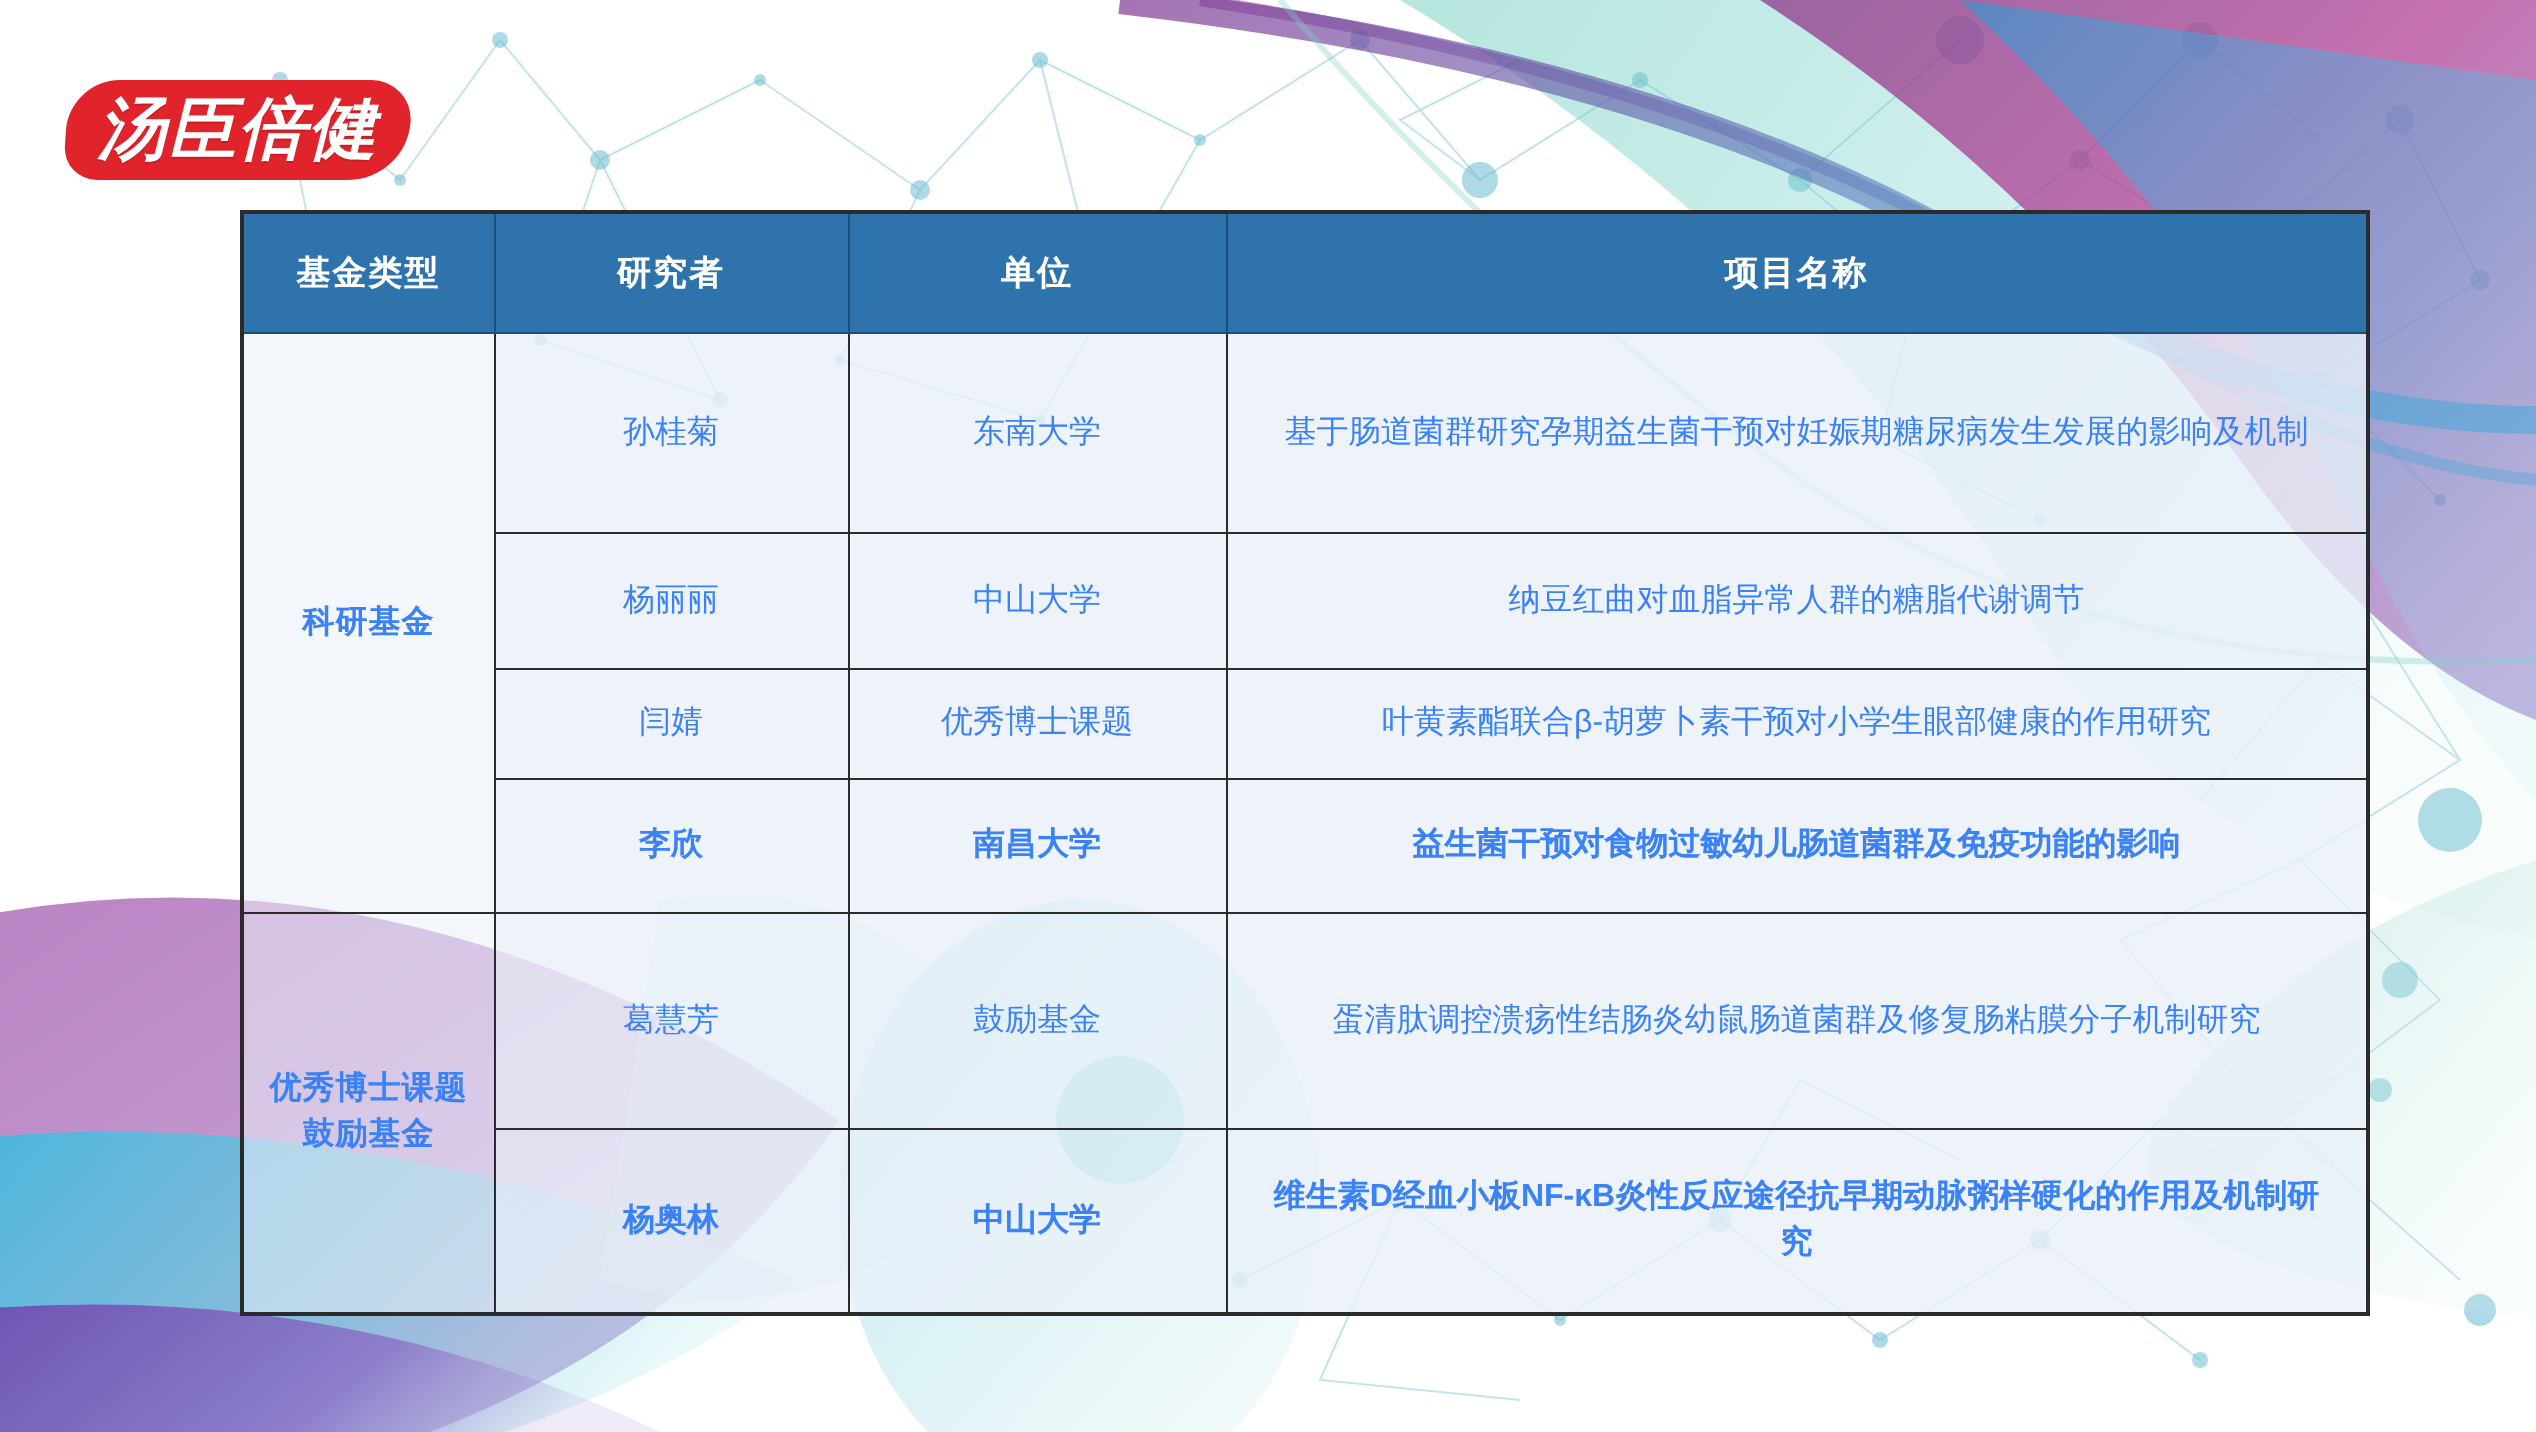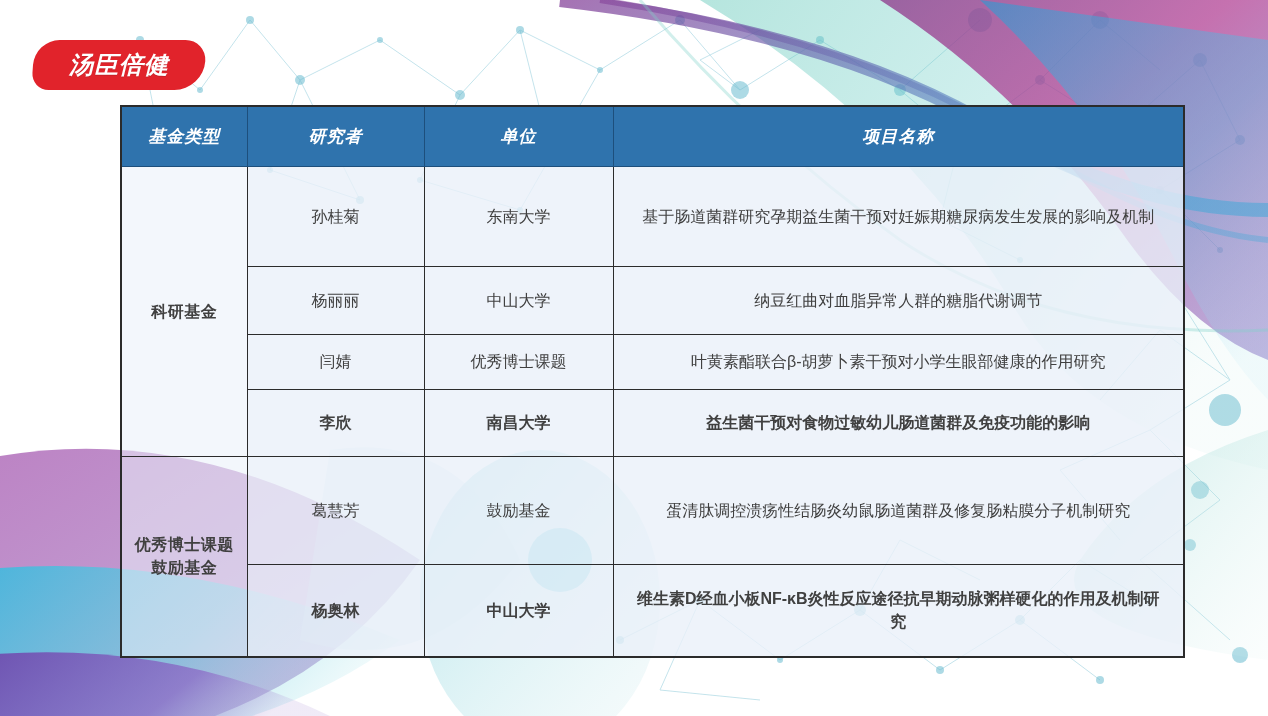--- a/index.html
+++ b/index.html
@@ -43,21 +43,21 @@
     border-radius: 26px 22px 30px 18px;
     transform: skewX(-4deg);
   }
   #logo .logo-text {
     position: absolute;
     inset: 0;
     display: flex;
     align-items: center;
     justify-content: center;
     color: #ffffff;
-    font-size: 24px;
+    font-size: 34px;
     font-weight: bold;
     letter-spacing: 1px;
     font-family: "DejaVu Sans", "Liberation Sans", sans-serif;
     font-style: italic;
     text-shadow: 0 1px 0 rgba(0,0,0,0.12);
   }
 
   
   #fund-table {
     position: absolute;
@@ -77,25 +77,24 @@
     font-family: "Liberation Sans", "DejaVu Sans", sans-serif;
   }
   #fund-table thead th {
     background: #2f73ad;
     color: #ffffff;
     font-size: 17px;
     font-weight: bold;
     height: 51px;
     letter-spacing: 1px;
     border-color: #1d4f7c;
-    font-style: italic;
   }
   #fund-table tbody td {
     background: rgba(234,240,249,0.80);
-    color: #404040;
+    color: #3b82f6;
     font-size: 16px;
     line-height: 1.45;
   }
   #fund-table tbody td.cat-cell {
     font-weight: bold;
     font-size: 16px;
     letter-spacing: 0.5px;
     background: rgba(234,240,249,0.55);
   }
   #fund-table tbody td.title-cell {

